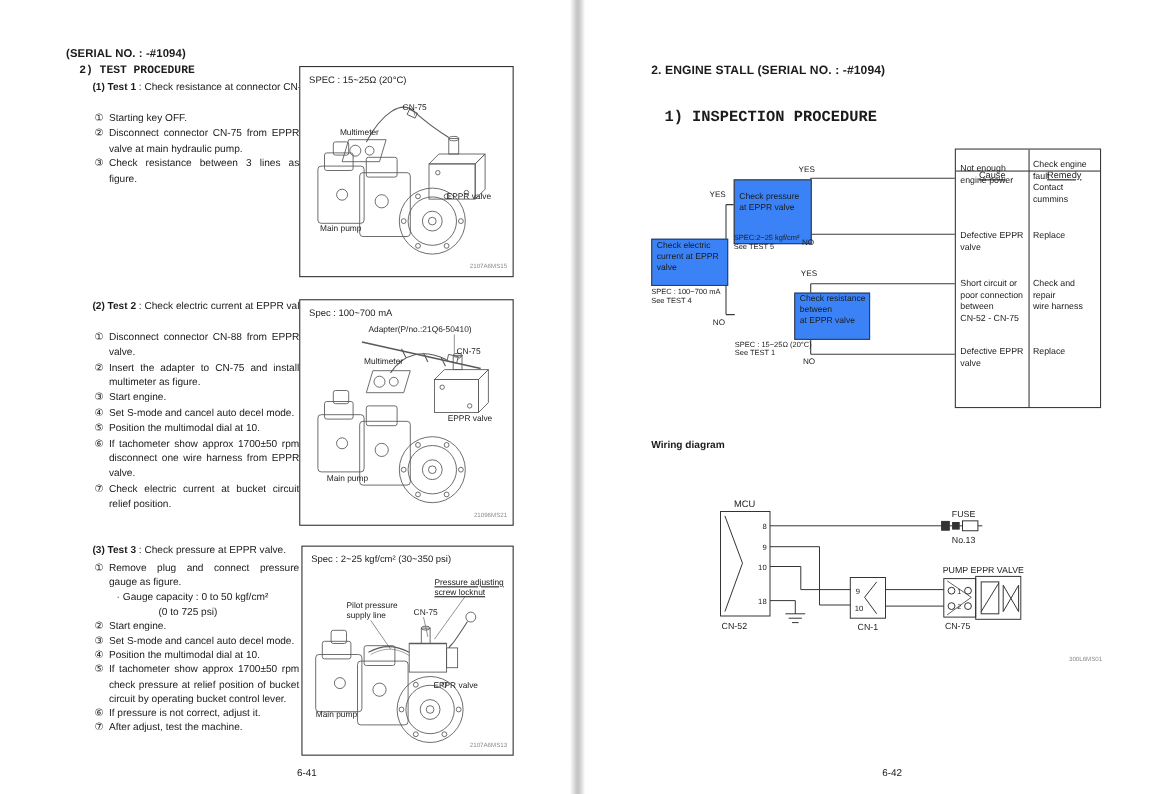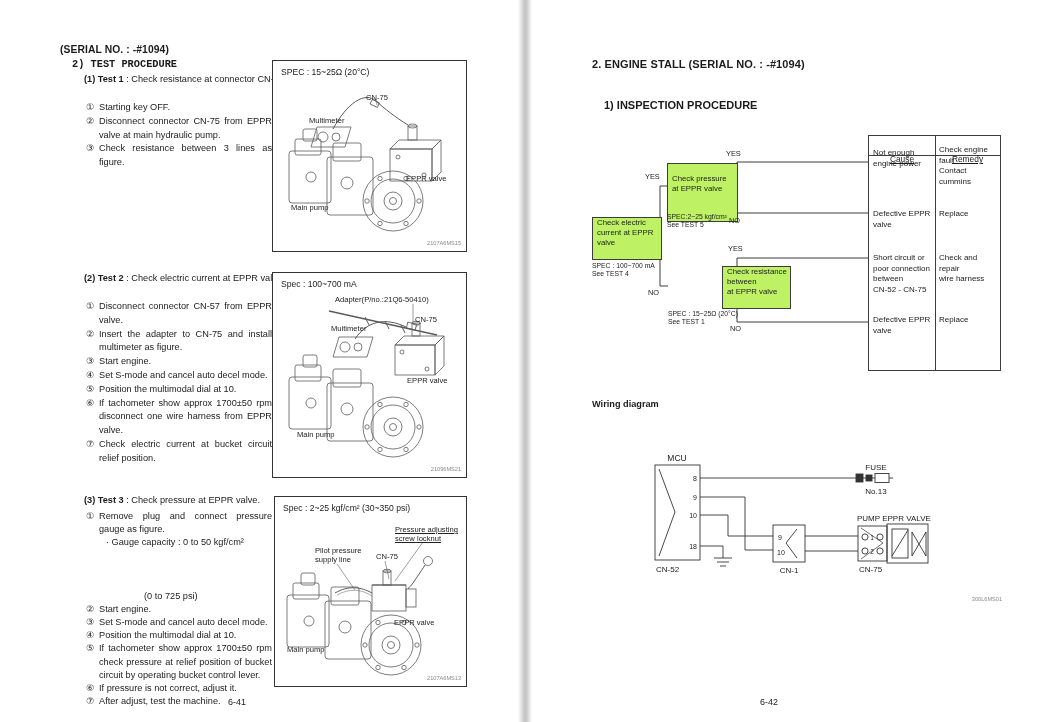--- a/index.html
+++ b/index.html
@@ -12,38 +12,38 @@
           background:linear-gradient(90deg,#ffffff 0%,#c7c7c7 45%,#c7c7c7 60%,#ffffff 100%);}
   
   .h-serial{font-size:10.3px;letter-spacing:.1px;}
   .h-sec{font-size:10.3px;font-family:Liberation Mono, monospace;}
   .t-head{font-size:9.2px;line-height:13.5px;padding-left:52px;text-indent:-52px;}
   .steps{font-size:9.2px;line-height:13.8px;}
   .step{display:flex;}
   .step .n{width:13px;flex:none;}
   .step .t{flex:1;text-align:justify;}
   .substep{padding-left:20px;}
-  .substep2{padding-left:58px;margin-top:40px;}
+  .substep2{padding-left:58px;}
   
   .figbox{border:1px solid #333;background:#fff;}
   .figspec{font-size:8.6px;}
   .figlabel{font-size:7.6px;line-height:8.6px;color:#222;}
   .figcode{font-size:5.6px;color:#8a8a8a;}
   
   .r-title{font-size:11px;letter-spacing:.1px;}
   .r-note{font-size:8.8px;}
-  .r-insp{font-size:11px;}
-  .fc-box{border:1px solid #3c3c3c;font-size:7.8px;line-height:10px;padding:0 2px 0 4px;background:#bef264;}
+  .r-insp{font-size:14px;font-family:Liberation Mono, monospace;}
+  .fc-box{border:1px solid #3c3c3c;font-size:7.8px;line-height:10px;padding:0 2px 0 4px;background:#3b82f6;}
   .fc-spec{font-size:6.8px;line-height:8.2px;color:#222;}
   .fc-yn{font-size:7.4px;color:#222;}
   .fc-table{border:1px solid #3c3c3c;}
   .fc-th{font-size:8.4px;text-align:center;position:absolute;top:18px;text-decoration:underline;}
   .fc-cell{font-size:8px;line-height:10.6px;position:absolute;}
   .wd-head{font-size:9.2px;}
-  .pagenum{font-size:9px;text-align:left;width:60px;}
+  .pagenum{font-size:9px;text-align:right;width:60px;}
   svg text{font-family:"Liberation Sans",sans-serif;}
 </style>
 </head>
 <body>
 
 <div class="stage">
 
   <div class="abs bold h-serial" style="left:60px;top:44px;">(SERIAL NO. : -#1094)</div>
   <div class="abs bold h-sec" style="left:72px;top:58px;">2) TEST PROCEDURE</div>
 
@@ -64,21 +64,21 @@
         <span class="t">Check resistance between 3 lines as figure.</span>
       </div>
   </div>
 
   <div class="abs t-head" style="left:84px;top:272px;width:188px;">
     <span class="bold">(2) Test 2</span><span> : Check electric current at EPPR valve.</span>
   </div>
   <div class="abs steps" style="left:86px;top:300px;width:186px;">
     <div class="step">
         <span class="n">①</span>
-        <span class="t">Disconnect connector CN-57 from EPPR valve.</span>
+        <span class="t">Disconnect connector CN-88 from EPPR valve.</span>
       </div>
     <div class="step">
         <span class="n">②</span>
         <span class="t">Insert the adapter to CN-75 and install multimeter as figure.</span>
       </div>
     <div class="step">
         <span class="n">③</span>
         <span class="t">Start engine.</span>
       </div>
     <div class="step">

